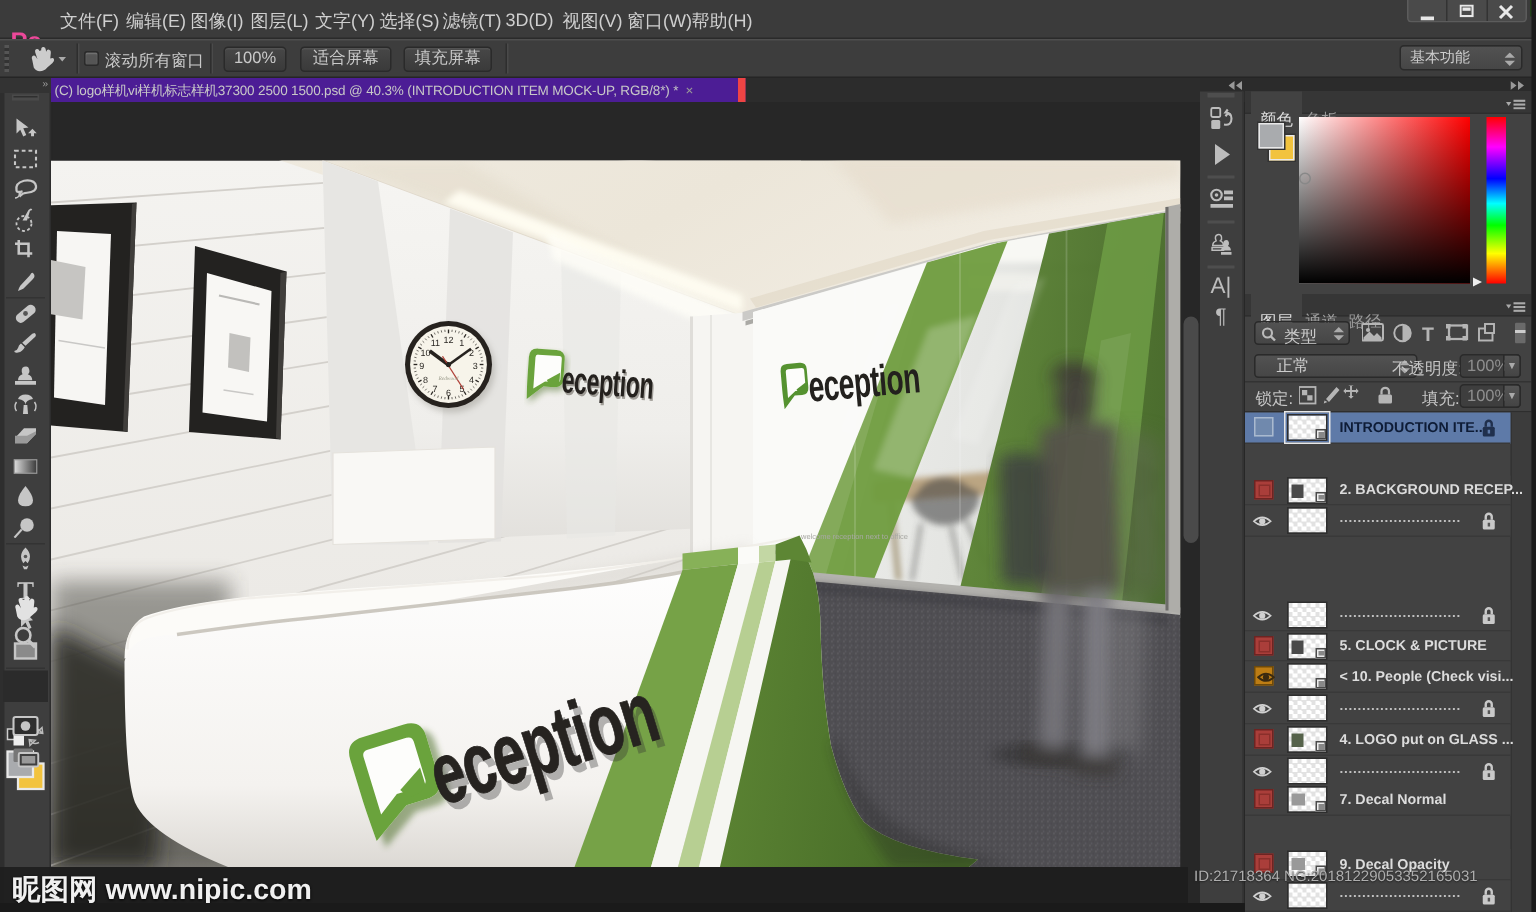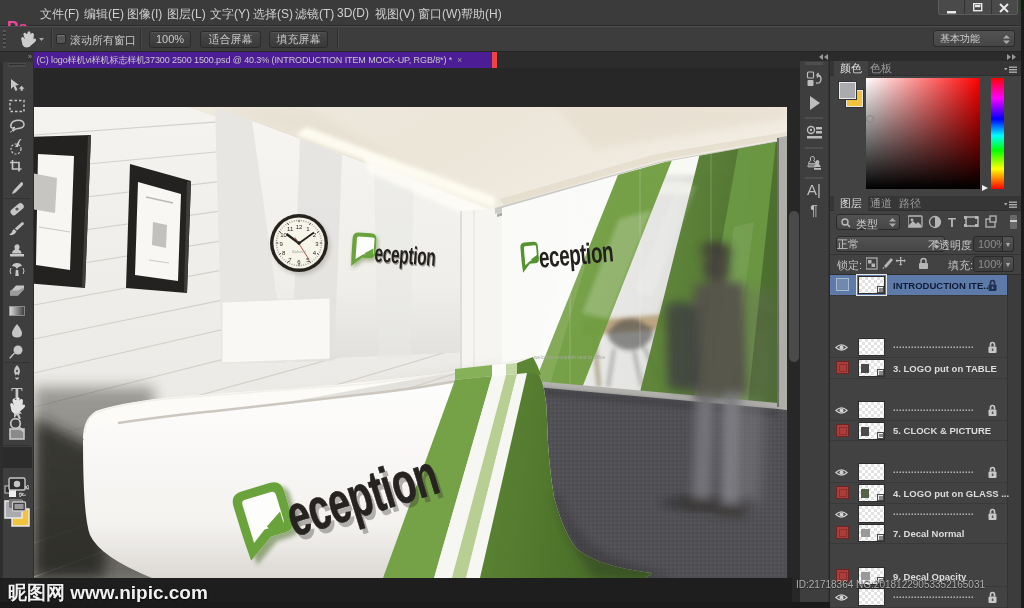--- a/index.html
+++ b/index.html
@@ -29,21 +29,21 @@
 #pasteboard{left:35px;top:68px;width:765px;height:534px;background:#272727}
 #photo{left:34px;top:107px;width:753px;height:471px}
 #vscroll{left:789px;top:211px;width:10px;height:151px;background:#4a4a4a;border-radius:5px}
 
 #dockhead{left:800px;top:52px;width:224px;height:9px;background:#2b2b2b;color:#999;font-size:7px;line-height:8px}
 #iconstrip{left:800px;top:61px;width:29px;height:541px;background:#3e3e3e;border-right:1px solid #353535}
 #panels{left:830px;top:61px;width:191px;height:547px;background:#424242}
 #rightedge{left:1021px;top:0;width:3px;height:608px;background:#1b1b1b}
 
 .ptabrow{left:830px;width:191px;height:15px;background:#363636;border-bottom:1px solid #2e2e2e}
-.ptab{position:absolute;top:0;height:15px;font-size:11px;line-height:15px;padding:0 6px;color:#9b9b9b}
+.ptab{position:absolute;top:0;height:15px;font-size:11px;line-height:15px;padding:12px 6px;color:#9b9b9b}
 .ptab.active{background:#424242;color:#dedede}
 .combo{background:linear-gradient(#525252,#464646);border:1px solid #2a2a2a;border-radius:3px;color:#ccc;font-size:11px}
 .lbl{font-size:11px;color:#c6c6c6}
 .graytxt{color:#8e8e8e}
 
 .lrow{left:830px;width:177px;height:20px;border-bottom:1px solid #393939;background:#424242}
 .lrow.sel{background:#5e7aa8}
 .eyebox{position:absolute;left:6px;top:3px;width:13px;height:13px}
 .redbox{background:#aa3e3a;border:1px solid #6d2422}
 .redbox:after{content:"";position:absolute;left:2px;top:2px;width:6px;height:6px;border:1px solid #8a2f2b}
@@ -502,21 +502,21 @@
  <rect x="58" y="2" width="12" height="9" fill="none" stroke="#b5b5b5" stroke-width="1.5"></rect>
       <rect x="56" y="1" width="3 " height="3"></rect>
       <rect x="67" y="1" width="3" height="3"></rect>
       <rect x="56" y="9" width="3" height="3"></rect>
       <rect x="67" y="9" width="3" height="3"></rect>
  <rect x="78" y="4" width="9" height="8" fill="none" stroke="#b5b5b5" stroke-width="1.3"></rect>
       <rect x="82" y="1" width="6" height="6" fill="#424242" stroke="#b5b5b5" stroke-width="1.3"></rect>
  <rect x="102" y="0" width="7" height="14" rx="1" fill="#6a6a6a"></rect>
       <rect x="102" y="5" width="7" height="2" fill="#ccc"></rect>
 </svg>
-<div class="abs combo" style="left:836px;top:236px;width:109px;height:16px;line-height:14px;padding-left:0">正常<svg style="float:right;margin:3px 4px 0 0" width="7" height="9">
+<div class="abs combo" style="left:836px;top:236px;width:109px;height:16px;line-height:14px;padding-left:14px">正常<svg style="float:right;margin:3px 4px 0 0" width="7" height="9">
         <path d="M3.5,0 L7,3.5 L0,3.5 Z" fill="#aaa"></path>
         <path d="M3.5,9 L7,5.5 L0,5.5 Z" fill="#aaa"></path>
       </svg></div>
 <span class="abs lbl" style="left:928px;top:238px">不透明度:</span>
 <div class="abs combo graytxt" style="left:973px;top:236px;width:41px;height:16px;line-height:14px;padding-left:4px;background:#3e3e3e">100%</div>
 <div class="abs" style="left:1002px;top:236px;width:12px;height:16px;background:linear-gradient(#555,#444);border:1px solid #2a2a2a;border-radius:0 3px 3px 0;color:#aaa;font-size:7px;text-align:center;line-height:15px">▼</div>
 <div class="abs" style="left:830px;top:254px;width:191px;height:1px;background:#333"></div>
 <span class="abs lbl" style="left:837px;top:258px">锁定:</span>
 <svg class="abs" style="left:866px;top:257px" width="70" height="13" fill="#b5b5b5">
  <rect x="0" y="1" width="11" height="11" fill="none" stroke="#b5b5b5" stroke-width="1.2"></rect>
@@ -537,40 +537,40 @@
       <span class="thumb" style="outline:1px solid #e8e8e8;outline-offset:1px">
         <span class="badge"></span>
       </span>
       <span class="lname" style="color:#0e1c36">INTRODUCTION ITE...</span>
       <svg class="locki" width="11" height="13" viewBox="0 0 11 13">
         <rect x="1.5" y="5.5" width="8" height="6.5" rx="1" fill="#20304d"></rect>
         <path d="M3.5,5.5 V3.5 a2,2 0 0 1 4,0 V5.5" fill="none" stroke="#20304d" stroke-width="1.6"></path>
         <rect x="4.8" y="7.5" width="1.6" height="2.5" fill="#5e7aa8"></rect>
       </svg>
     </div>
+<div class="abs lrow" style="top:316.6px;height:20.8px">
+      <span class="eyebox redbox"></span>
+      <span class="thumb">
+        <span style="position:absolute;left:2px;top:4px;width:8px;height:9px;background:#4a4a4a"></span>
+        <span class="badge"></span>
+      </span>
+      <span class="lname">2. BACKGROUND RECEP...</span>
+    </div>
 <div class="abs lrow" style="top:337.4px;height:20.8px">
       <svg class="eyebox" style="left:5px;top:4px" width="15" height="11" viewBox="0 0 15 11">
         <path d="M1,5.5 Q7.5,-0.5 14,5.5 Q7.5,11.5 1,5.5 z" fill="none" stroke="#d0d0d0" stroke-width="1.3"></path>
         <circle cx="7.5" cy="5.5" r="2.4" fill="#d0d0d0"></circle>
       </svg>
       <span class="thumb"></span>
       <span class="dots">...........................</span>
       <svg class="locki" width="11" height="13" viewBox="0 0 11 13">
         <rect x="1.5" y="5.5" width="8" height="6.5" rx="1" fill="#c9c9c9"></rect>
         <path d="M3.5,5.5 V3.5 a2,2 0 0 1 4,0 V5.5" fill="none" stroke="#c9c9c9" stroke-width="1.6"></path>
         <rect x="4.8" y="7.5" width="1.6" height="2.5" fill="#555"></rect>
       </svg>
-    </div>
-<div class="abs lrow" style="top:358.2px;height:20.8px">
-      <span class="eyebox redbox"></span>
-      <span class="thumb">
-        <span style="position:absolute;left:2px;top:4px;width:8px;height:9px;background:#4a4a4a"></span>
-        <span class="badge"></span>
-      </span>
-      <span class="lname">3. LOGO put on TABLE</span>
     </div>
 <div class="abs lrow" style="top:399.8px;height:20.8px">
       <svg class="eyebox" style="left:5px;top:4px" width="15" height="11" viewBox="0 0 15 11">
         <path d="M1,5.5 Q7.5,-0.5 14,5.5 Q7.5,11.5 1,5.5 z" fill="none" stroke="#d0d0d0" stroke-width="1.3"></path>
         <circle cx="7.5" cy="5.5" r="2.4" fill="#d0d0d0"></circle>
       </svg>
       <span class="thumb"></span>
       <span class="dots">...........................</span>
       <svg class="locki" width="11" height="13" viewBox="0 0 11 13">
         <rect x="1.5" y="5.5" width="8" height="6.5" rx="1" fill="#c9c9c9"></rect>
@@ -578,20 +578,32 @@
         <rect x="4.8" y="7.5" width="1.6" height="2.5" fill="#555"></rect>
       </svg>
     </div>
 <div class="abs lrow" style="top:420.6px;height:20.8px">
       <span class="eyebox redbox"></span>
       <span class="thumb">
         <span style="position:absolute;left:2px;top:4px;width:8px;height:9px;background:#4a4a4a"></span>
         <span class="badge"></span>
       </span>
       <span class="lname">5. CLOCK &amp; PICTURE</span>
+    </div>
+<div class="abs lrow" style="top:441.4px;height:20.8px">
+      <span class="eyebox amberbox">
+        <svg class="abs" style="left:1px;top:2px" width="12" height="9" viewBox="0 0 15 11">
+          <path d="M1,5.5 Q7.5,-0.5 14,5.5 Q7.5,11.5 1,5.5 z" fill="none" stroke="#3a2a10" stroke-width="1.6"></path>
+          <circle cx="7.5" cy="5.5" r="2.6" fill="#3a2a10"></circle>
+        </svg>
+      </span>
+      <span class="thumb">
+        <span class="badge"></span>
+      </span>
+      <span class="lname">&lt; 10. People (Check visi...</span>
     </div>
 <div class="abs lrow" style="top:462.2px;height:20.8px">
       <svg class="eyebox" style="left:5px;top:4px" width="15" height="11" viewBox="0 0 15 11">
         <path d="M1,5.5 Q7.5,-0.5 14,5.5 Q7.5,11.5 1,5.5 z" fill="none" stroke="#d0d0d0" stroke-width="1.3"></path>
         <circle cx="7.5" cy="5.5" r="2.4" fill="#d0d0d0"></circle>
       </svg>
       <span class="thumb"></span>
       <span class="dots">...........................</span>
       <svg class="locki" width="11" height="13" viewBox="0 0 11 13">
         <rect x="1.5" y="5.5" width="8" height="6.5" rx="1" fill="#c9c9c9"></rect>

